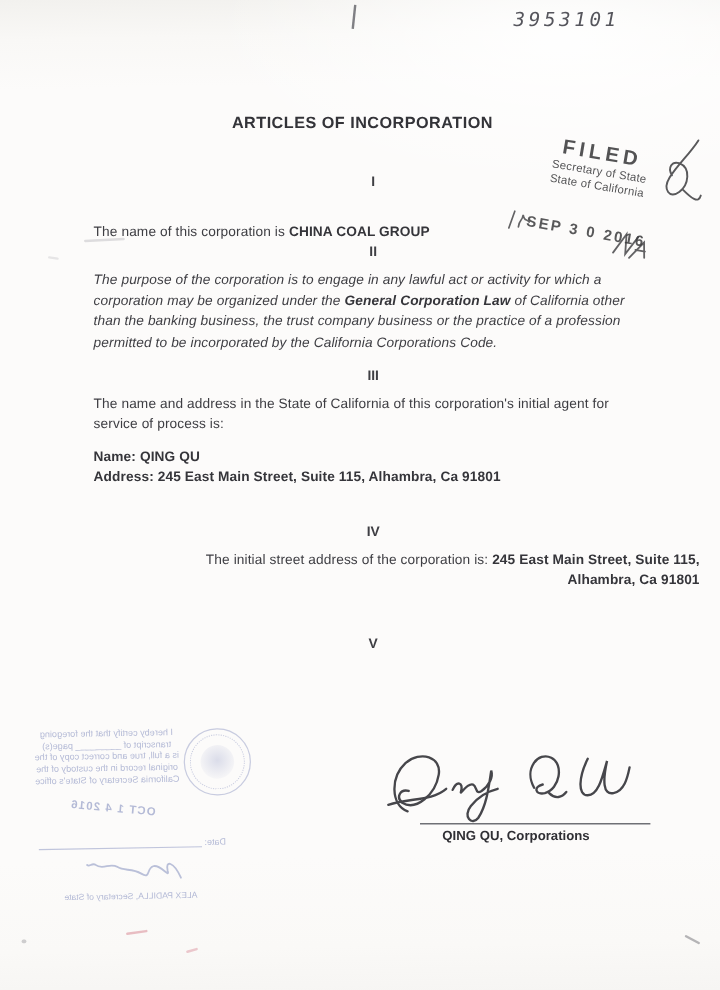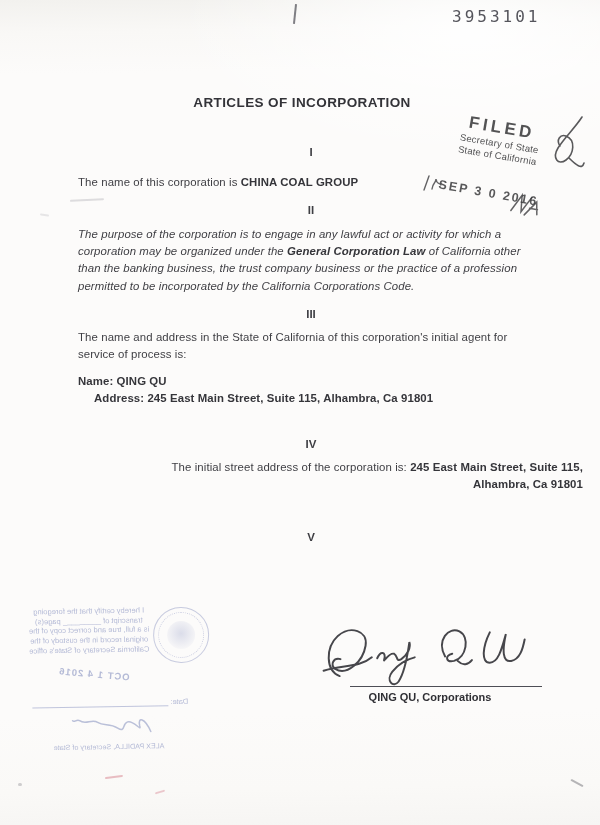--- a/index.html
+++ b/index.html
@@ -4,22 +4,22 @@
 <style>
   html,body{margin:0;padding:0;background:#ffffff;}
   .page{
     position:relative;width:600px;height:825px;margin:0 auto;overflow:hidden;
     font-family:"Liberation Sans",sans-serif;color:#3e3e43;
     background:
       radial-gradient(420px 180px at 78% 4%, rgba(255,255,255,.9), rgba(255,255,255,0) 70%),
       linear-gradient(179deg,#f2f1ee 0%,#f9f8f6 4%,#fcfbfa 9%,#fcfbfa 86%,#faf9f7 95%,#f6f5f3 100%);
   }
   .doc-number{
-    position:absolute;left:452px;top:7px;
-    font-family:"DejaVu Sans Mono",monospace;font-size:16px;letter-spacing:3px;color:#55555c;
+    position:absolute;left:428px;top:7px;
+    font-family:"DejaVu Sans Mono",monospace;font-size:16px;letter-spacing:3px;color:#55555c;font-style:italic;
   }
   .pen-mark-top{position:absolute;left:294px;top:4px;width:1.5px;height:20px;background:#4c4c52;opacity:.7;transform:rotate(6deg);}
   .doc-title{position:absolute;left:0;top:95px;width:604px;text-align:center;
     font-size:13.5px;font-weight:700;letter-spacing:.4px;color:#333338;}
   
   .filed-stamp{position:absolute;left:424px;top:118px;width:152px;text-align:center;
     transform:rotate(9.5deg);color:#3c3c3e;opacity:.88;}
   .fs-1{font-size:17px;font-weight:700;letter-spacing:3.5px;}
   .fs-2,.fs-3{font-size:9.5px;letter-spacing:.2px;line-height:11.5px;}
   .filed-date{position:absolute;left:438px;top:186px;transform:rotate(10deg);
@@ -76,36 +76,36 @@
     <path d="M34,3 C27,14 16,24 10,34 C4,44 10,52 18,46 C26,40 28,26 18,22 C12,20 8,26 12,32 M21,44 C28,51 34,56 36,49" fill="none" stroke="#3c3c3e" stroke-width="1.6" stroke-linecap="round" opacity=".85"></path>
   </svg>
   <svg class="mark-svg" style="left:420px;top:172px;" width="24" height="22" viewBox="0 0 24 22">
     <path d="M4,18 L9,4 M12,17 C13,10 15,13 16,7 C17,13 19,10 21,13" fill="none" stroke="#3c3c3e" stroke-width="1.4" stroke-linecap="round" opacity=".8"></path>
   </svg>
   <svg class="mark-svg" style="left:510px;top:192px;transform:rotate(18deg);" width="32" height="28" viewBox="0 0 32 28">
     <path d="M3,23 L9,5 L13,21 L19,4 M17,23 L25,7 L29,19 M20,15 L28,14" fill="none" stroke="#3c3c3e" stroke-width="1.5" stroke-linecap="round" opacity=".8"></path>
   </svg>
 
   <div class="numeral" style="top:146px;">I</div>
-  <div class="para" style="top:174px;"><span>The name of this corporation is </span><span class="bold-block">CHINA COAL GROUP</span></div>
+  <div class="para" style="top:186px;"><span>The name of this corporation is </span><span class="bold-block">CHINA COAL GROUP</span></div>
 
   <div class="smudge" style="left:70px;top:199px;width:34px;transform:rotate(-3deg);"></div>
   <div class="smudge" style="left:40px;top:214px;width:9px;transform:rotate(8deg);opacity:.7;"></div>
 
   <div class="numeral" style="top:204px;">II</div>
   <div class="para" style="top:226px;font-style:italic;"><span>The purpose of the corporation is to engage in any lawful act or activity for which a
 corporation may be organized under the </span><span class="bold-block">General Corporation Law</span><span> of California other
 than the banking business, the trust company business or the practice of a profession
 permitted to be incorporated by the California Corporations Code.</span></div>
 
   <div class="numeral" style="top:308px;">III</div>
   <div class="para bold-block" style="top:373px;">Name: QING QU</div>
   <div class="para" style="top:329px;">The name and address in the State of California of this corporation's initial agent for
 service of process is:</div>
-  <div class="para bold-block" style="top:390px;margin-left:16px;">Address: 245 East Main Street, Suite 115, Alhambra, Ca 91801</div>
+  <div class="para bold-block" style="top:390px;">Address: 245 East Main Street, Suite 115, Alhambra, Ca 91801</div>
 
   <div class="numeral" style="top:438px;">IV</div>
   <div class="para" style="top:459px;text-align:right;"><span>The initial street address of the corporation is: </span><span class="bold-block">245 East Main Street, Suite 115,
 Alhambra, Ca 91801</span></div>
 
   <div class="numeral" style="top:531px;">V</div>
 
   <svg class="sig-ink" width="210" height="68" viewBox="0 0 235 75">
     <g fill="none" stroke="#2e2e33" stroke-width="2.2" stroke-linecap="round" opacity=".88">
       <path d="M22,60 C6,54 6,28 20,15 C34,3 54,9 51,26 C48,44 30,60 17,52 C11,47 15,39 23,41"></path>

